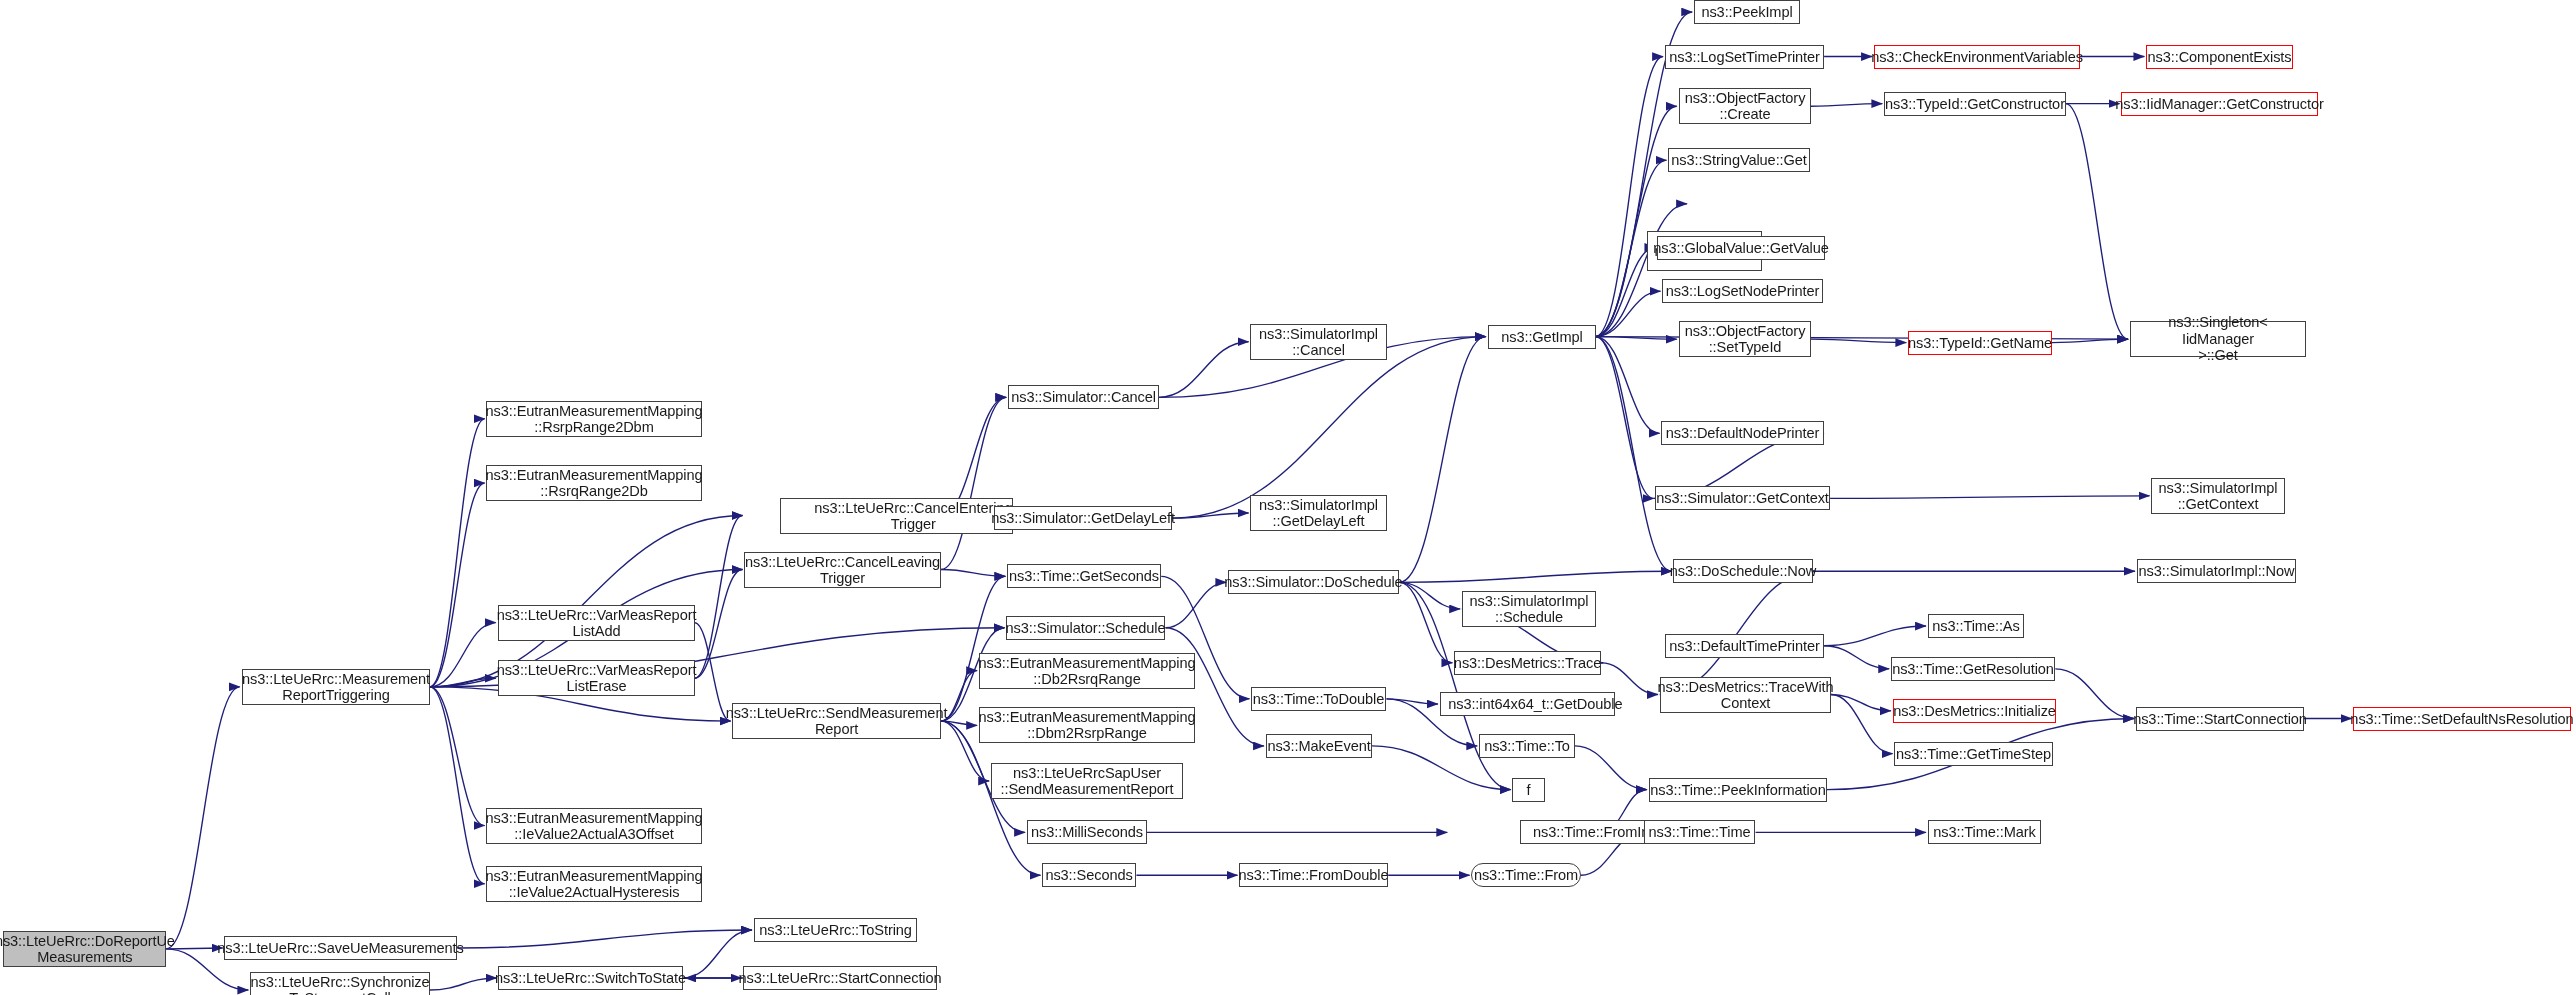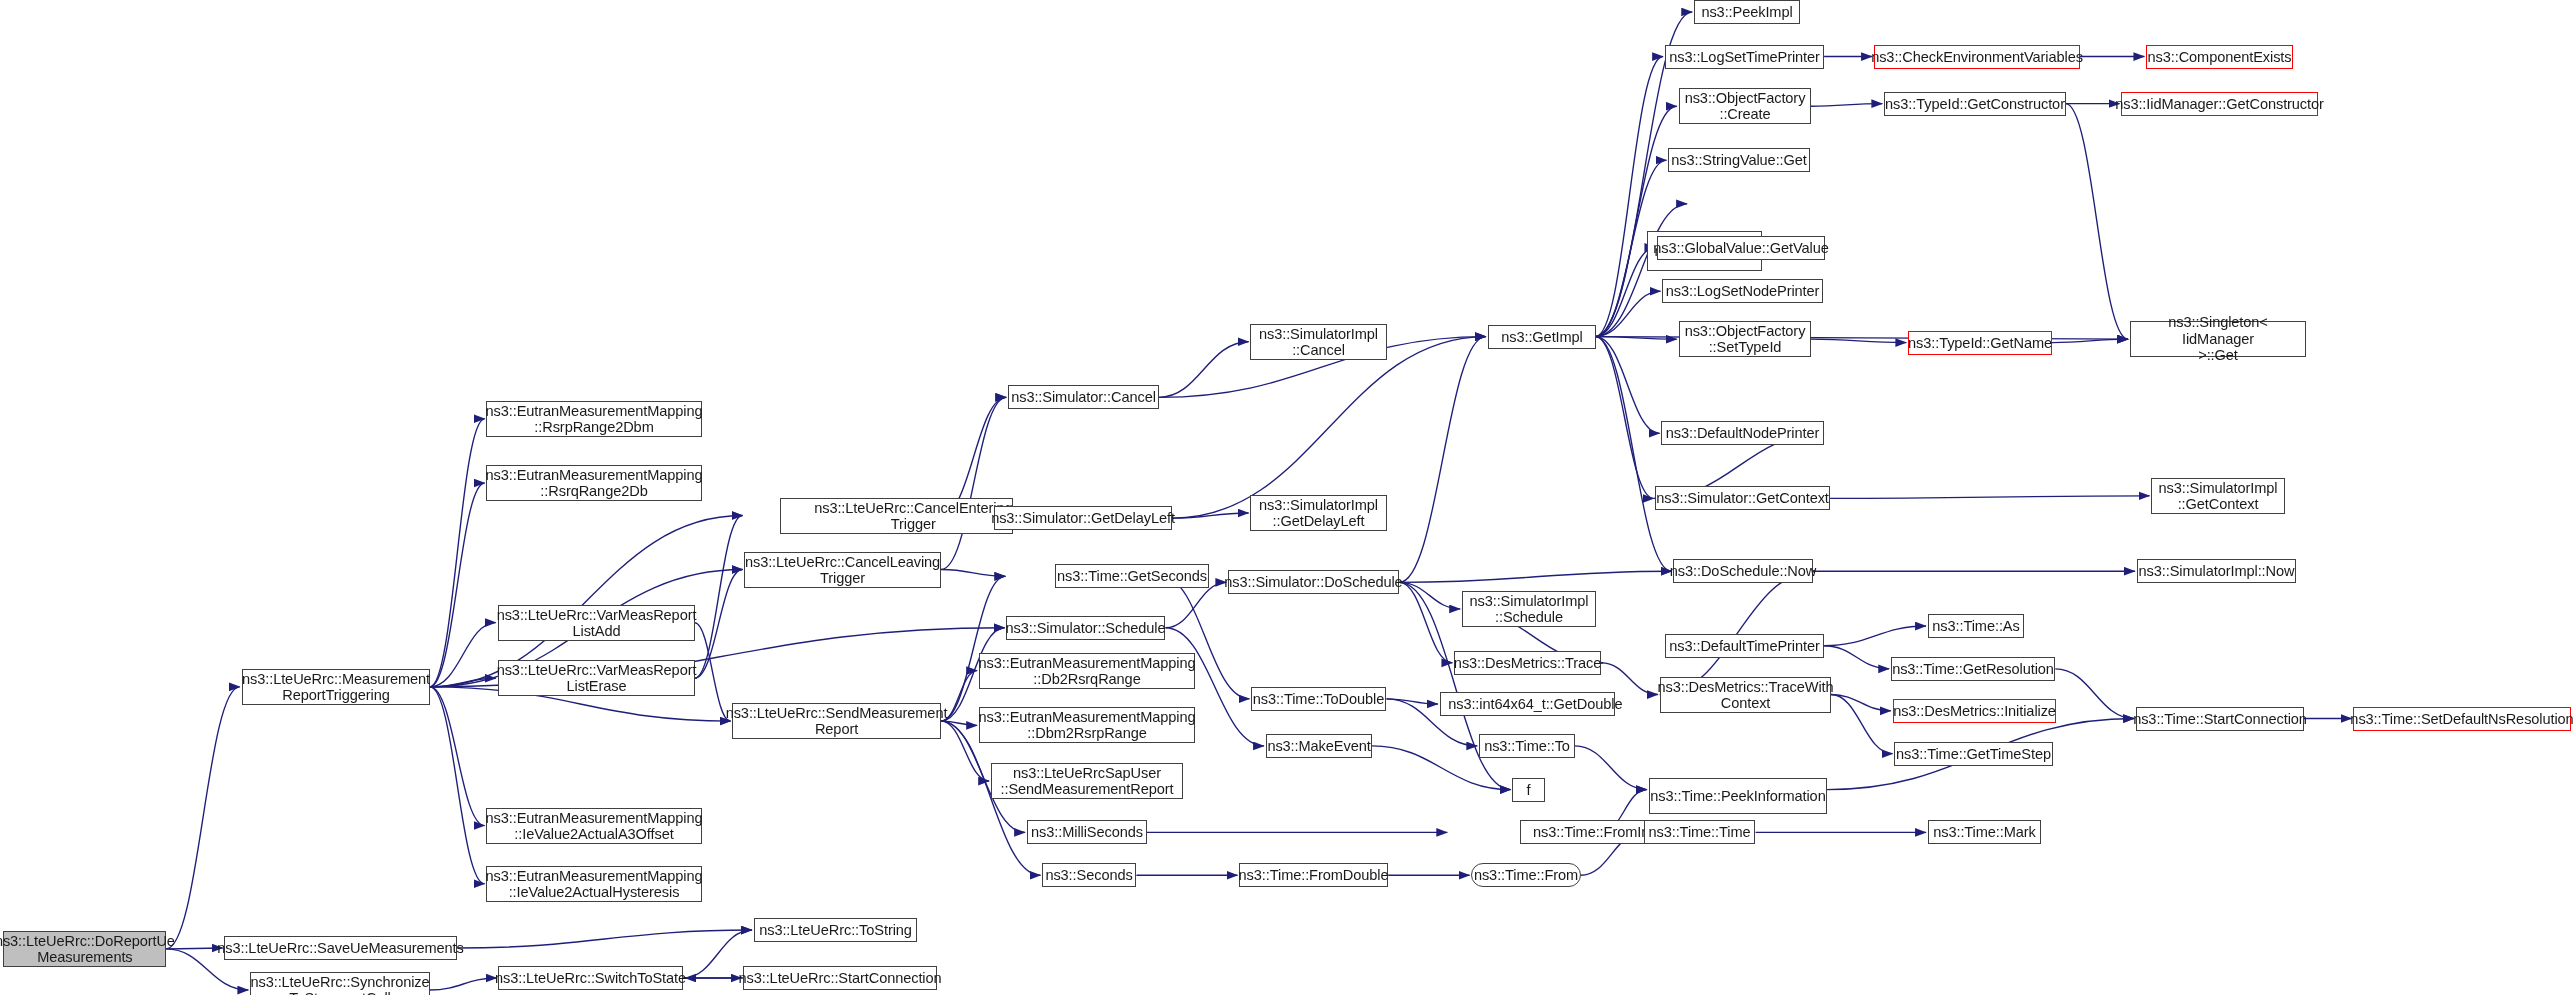--- a/index.html
+++ b/index.html
@@ -171,21 +171,21 @@
       <div class="node" style="left: 486px; top: 866px; width: 216px; height: 36px;"><span>ns3::EutranMeasurementMapping
 ::IeValue2ActualHysteresis</span></div>
       <div class="node" style="left: 780px; top: 498px; width: 233px; height: 36px; padding-left: 37px;"><span>ns3::LteUeRrc::CancelEntering
 Trigger</span></div>
       <div class="node" style="left: 744px; top: 552px; width: 197px; height: 36px;"><span>ns3::LteUeRrc::CancelLeaving
 Trigger</span></div>
       <div class="node" style="left: 732px; top: 703px; width: 209px; height: 36px;"><span>ns3::LteUeRrc::SendMeasurement
 Report</span></div>
       <div class="node" style="left: 1008px; top: 385px; width: 151px; height: 24px;"><span>ns3::Simulator::Cancel</span></div>
       <div class="node" style="left: 994px; top: 506px; width: 178px; height: 24px;"><span>ns3::Simulator::GetDelayLeft</span></div>
-      <div class="node" style="left: 1007px; top: 564px; width: 154px; height: 24px; margin-left: 48px;"><span>ns3::Time::GetSeconds</span></div>
+      <div class="node" style="left: 1007px; top: 564px; width: 154px; height: 24px;"><span>ns3::Time::GetSeconds</span></div>
       <div class="node" style="left: 1006px; top: 616px; width: 159px; height: 24px;"><span>ns3::Simulator::Schedule</span></div>
       <div class="node" style="left: 979px; top: 653px; width: 216px; height: 36px;"><span>ns3::EutranMeasurementMapping
 ::Db2RsrqRange</span></div>
       <div class="node" style="left: 979px; top: 707px; width: 216px; height: 36px;"><span>ns3::EutranMeasurementMapping
 ::Dbm2RsrpRange</span></div>
       <div class="node" style="left: 991px; top: 763px; width: 192px; height: 36px;"><span>ns3::LteUeRrcSapUser
 ::SendMeasurementReport</span></div>
       <div class="node" style="left: 1027px; top: 820px; width: 120px; height: 24px;"><span>ns3::MilliSeconds</span></div>
       <div class="node" style="left: 1042px; top: 863px; width: 94px; height: 24px;"><span>ns3::Seconds</span></div>
       <div class="node" style="left: 1250px; top: 324px; width: 137px; height: 36px;"><span>ns3::SimulatorImpl
@@ -218,21 +218,21 @@
       <div class="node" style="left: 1661px; top: 421px; width: 163px; height: 24px;"><span>ns3::DefaultNodePrinter</span></div>
       <div class="node" style="left: 1655px; top: 486px; width: 175px; height: 24px;"><span>ns3::Simulator::GetContext</span></div>
       <div class="node" style="left: 1673px; top: 559px; width: 140px; height: 24px;"><span>ns3::DoSchedule::Now</span></div>
       <div class="node" style="left: 1665px; top: 634px; width: 159px; height: 24px;"><span>ns3::DefaultTimePrinter</span></div>
       <div class="node" style="left: 1660px; top: 677px; width: 171px; height: 36px;"><span>ns3::DesMetrics::TraceWith
 Context</span></div>
       <div class="node" style="left: 1928px; top: 614px; width: 96px; height: 24px;"><span>ns3::Time::As</span></div>
       <div class="node" style="left: 1891px; top: 657px; width: 164px; height: 24px;"><span>ns3::Time::GetResolution</span></div>
       <div class="node red" style="left: 1893px; top: 699px; width: 163px; height: 24px;"><span>ns3::DesMetrics::Initialize</span></div>
       <div class="node" style="left: 1894px; top: 742px; width: 159px; height: 24px;"><span>ns3::Time::GetTimeStep</span></div>
-      <div class="node" style="left: 1649px; top: 778px; width: 178px; height: 36px; text-align: right;"><span>ns3::Time::PeekInformation</span></div>
+      <div class="node" style="left: 1649px; top: 778px; width: 178px; height: 24px; text-align: right;"><span>ns3::Time::PeekInformation</span></div>
       <div class="node" style="left: 1644px; top: 820px; width: 111px; height: 24px;"><span>ns3::Time::Time</span></div>
       <div class="node" style="left: 1928px; top: 820px; width: 113px; height: 24px;"><span>ns3::Time::Mark</span></div>
       <div class="node" style="left: 1884px; top: 92px; width: 182px; height: 24px;"><span>ns3::TypeId::GetConstructor</span></div>
       <div class="node red" style="left: 1908px; top: 331px; width: 144px; height: 24px;"><span>ns3::TypeId::GetName</span></div>
       <div class="node red" style="left: 1874px; top: 45px; width: 206px; height: 24px;"><span>ns3::CheckEnvironmentVariables</span></div>
       <div class="node red" style="left: 2146px; top: 45px; width: 147px; height: 24px;"><span>ns3::ComponentExists</span></div>
       <div class="node red" style="left: 2121px; top: 92px; width: 197px; height: 24px;"><span>ns3::IidManager::GetConstructor</span></div>
       <div class="node" style="left: 2130px; top: 321px; width: 176px; height: 36px;"><span>ns3::Singleton&lt; IidManager
 &gt;::Get</span></div>
       <div class="node" style="left: 2151px; top: 478px; width: 134px; height: 36px;"><span>ns3::SimulatorImpl

